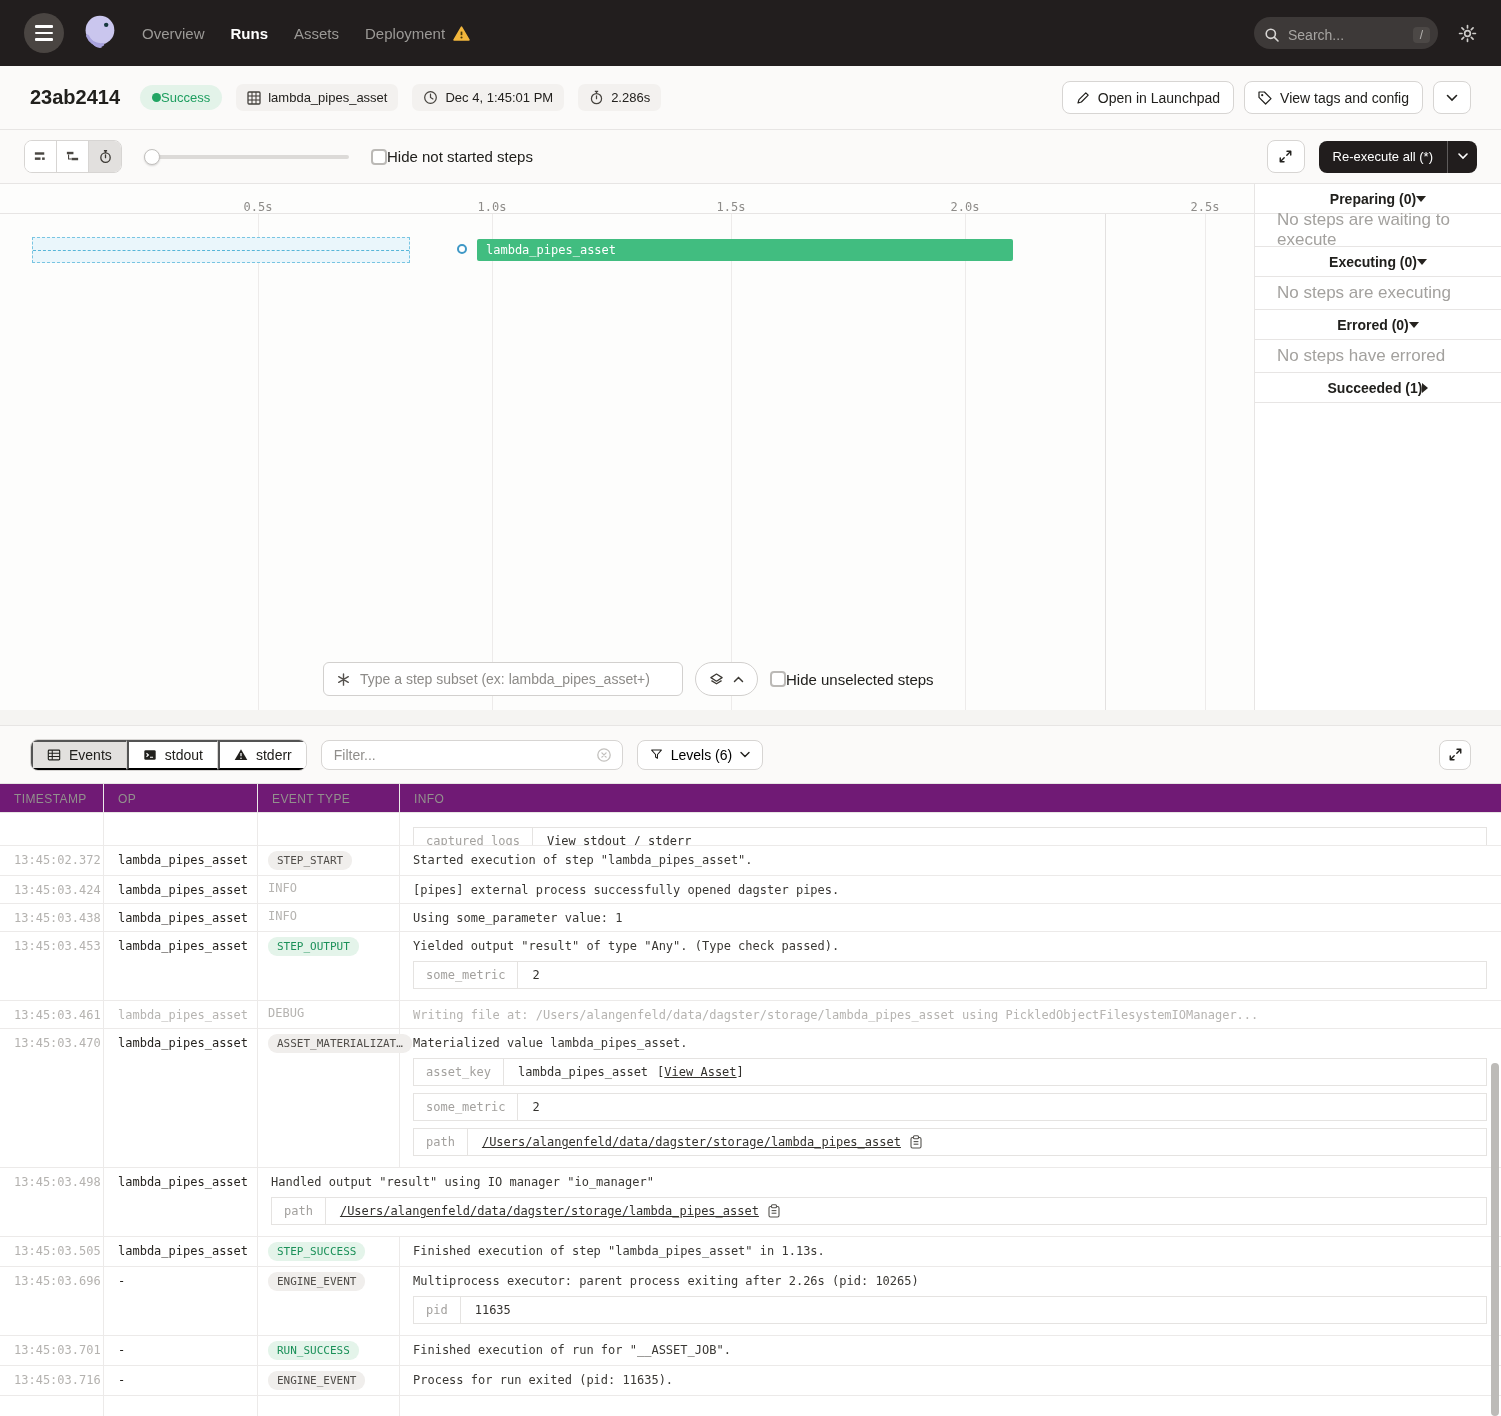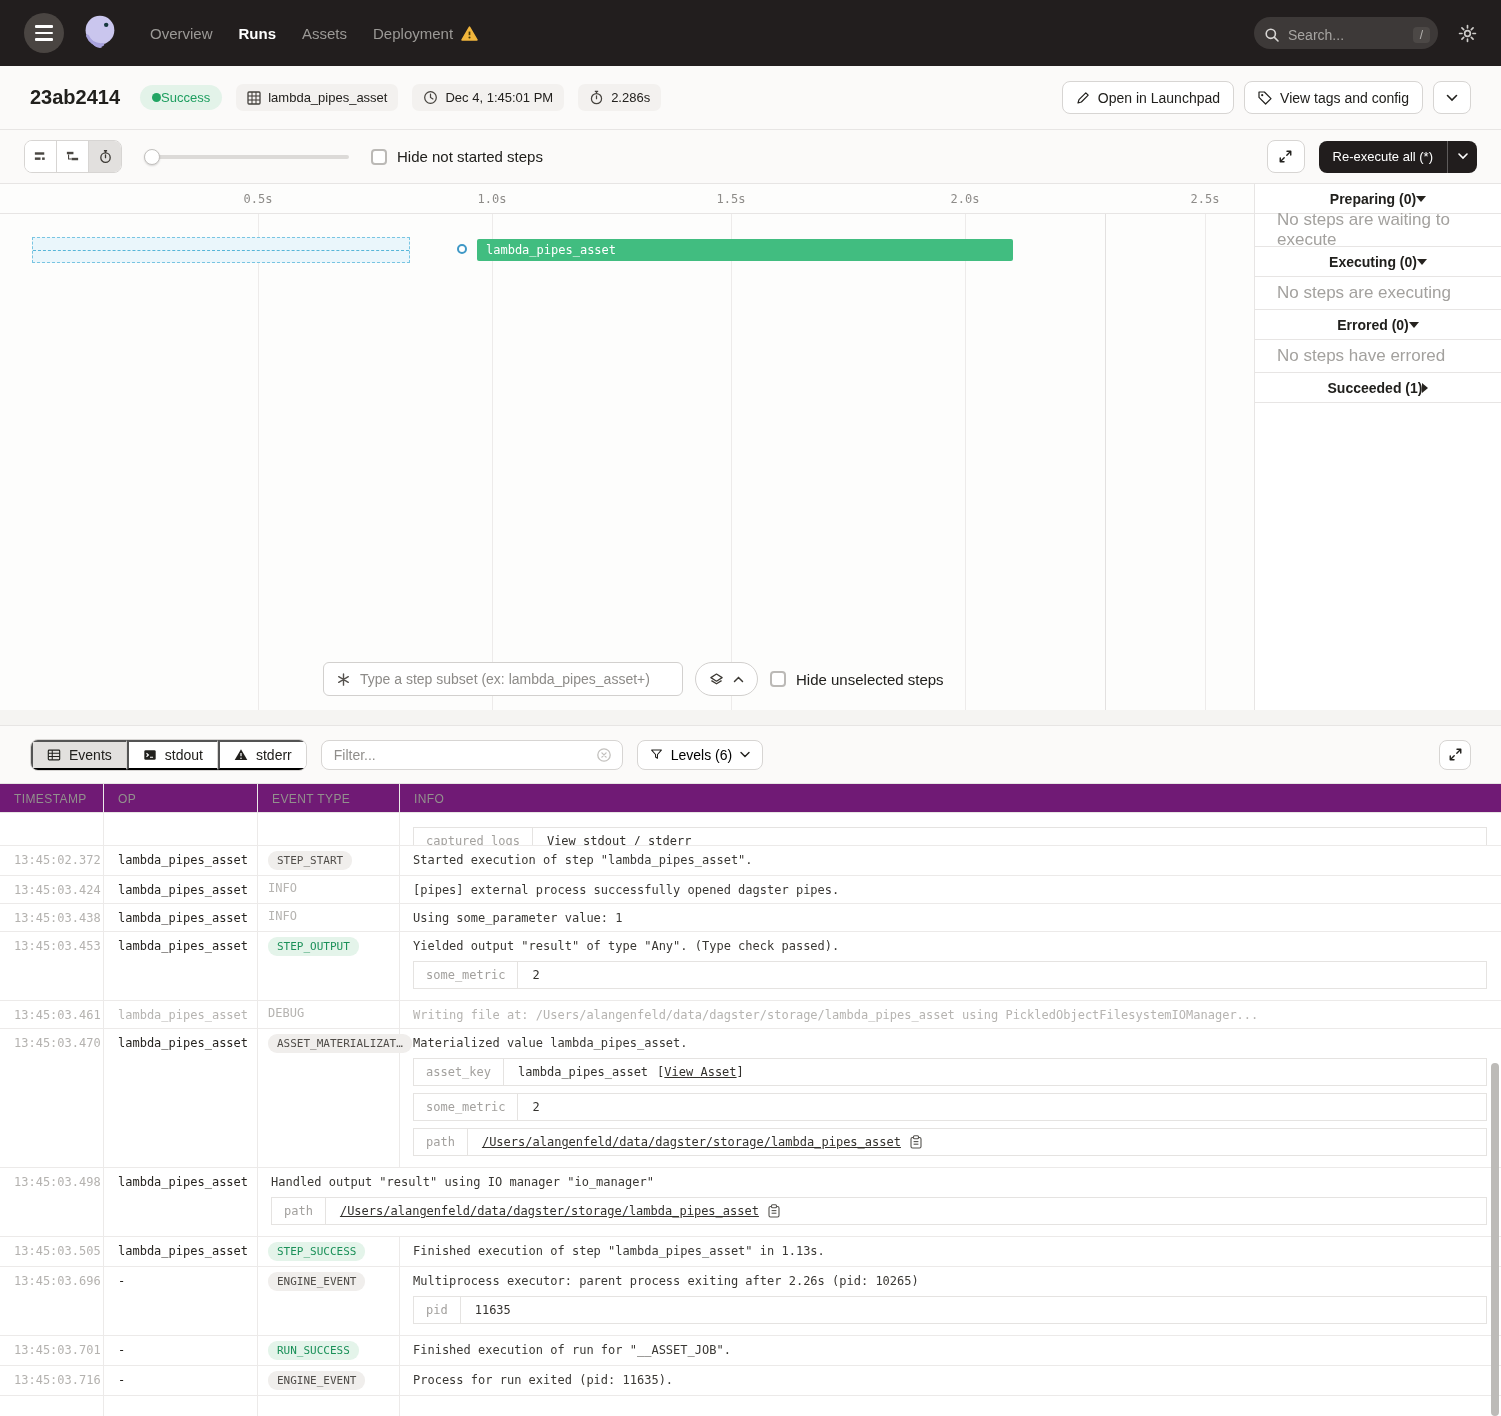--- a/index.html
+++ b/index.html
@@ -4,21 +4,21 @@
 <style>
   *{margin:0;padding:0;box-sizing:border-box}
   html,body{width:1501px;height:1416px}
   body{font-family:"Liberation Sans",sans-serif;background:#fbfaf9;color:#21201d;overflow:hidden}
   svg{display:block}
 
   
   .navbar{height:66px;background:#221e1e;display:flex;align-items:center;padding:0 24px;gap:12px}
   .nav-menu{width:40px;height:40px;border-radius:50%;background:#4a4542;border:none;display:flex;flex-direction:column;justify-content:center;align-items:center;gap:4px;cursor:pointer}
   .hbar{width:18px;height:2.5px;background:#fff;border-radius:1px}
-  .nav-links{display:flex;gap:26px;margin-left:16px}
+  .nav-links{display:flex;gap:26px;margin-left:8px}
   .nav-link{font-size:15px;color:#9b9996;text-decoration:none;display:flex;gap:8px;align-items:center;cursor:pointer}
   .nav-link.active{color:#fff;font-weight:700}
   .nav-right{margin-left:auto;display:flex;align-items:center;gap:20px}
   .searchbox{width:184px;height:32px;background:#3d3938;border-radius:16px;display:flex;align-items:center;padding:4px 8px 0 10px;gap:8px;cursor:text}
   .search-ph{color:#a7a5a2;font-size:14px;flex:1}
   .kbd{background:#4c4846;color:#b5b3b0;font-size:12px;padding:1px 7px;border-radius:4px}
 
   
   .runheader{height:64px;background:#fbfaf9;border-bottom:1px solid #e7e5e4;display:flex;align-items:center;padding:0 30px;gap:14px}
   .runtitle{font-size:20px;font-weight:700;margin-right:6px}
@@ -31,33 +31,33 @@
 
   
   .toolbar{height:54px;display:flex;align-items:center;padding:0 24px;gap:22px;border-bottom:1px solid #e7e5e4;background:#fbfaf9}
   .segmented{display:flex;border:1px solid #d7d5d3;border-radius:8px;background:#fff;overflow:hidden}
   .segbtn{width:32px;height:31px;display:flex;align-items:center;justify-content:center;border:none;background:#fff;border-right:1px solid #d7d5d3;cursor:pointer}
   .segbtn:last-child{border-right:none}
   .segbtn.active{background:#e2e0de}
   .slider{width:205px;height:16px;position:relative;cursor:pointer}
   .slider-track{position:absolute;left:0;right:0;top:6px;height:4px;border-radius:2px;background:#dcdad8}
   .slider-knob{position:absolute;left:0;top:0;width:16px;height:16px;border-radius:50%;background:#fff;border:1px solid #c2c0be;box-shadow:0 1px 2px rgba(0,0,0,.15)}
-  .cbrow{display:flex;align-items:center;gap:10px;cursor:pointer}
+  .cbrow{display:flex;align-items:center;cursor:pointer}
   .checkbox{width:16px;height:16px;border:2px solid #bbb9b6;border-radius:4px;background:#fff;flex:none}
   .cb-label{font-size:15px;color:#21201d}
   .toolbar-right{margin-left:auto;display:flex;gap:14px;align-items:center}
   .btn-dark{display:flex;align-items:stretch;background:#211d1d;color:#fff;border-radius:8px;height:32px;font-size:13px;border:none;cursor:pointer;overflow:hidden}
   .btn-dark .main{padding:0 14px;display:flex;align-items:center}
   .btn-dark .split{width:30px;border-left:1px solid rgba(255,255,255,.28);display:flex;align-items:center;justify-content:center}
 
   
   .gantt{height:526px;display:flex;background:#fdfdfc;position:relative}
   .chart{flex:1;position:relative;border-right:1px solid #e7e5e4;overflow:hidden}
   .axis{height:30px;border-bottom:1px solid #e7e5e4;position:relative}
-  .tick{position:absolute;top:8px;font:12px "DejaVu Sans Mono",monospace;color:#8d8b88;transform:translateX(-50%)}
+  .tick{position:absolute;top:16px;font:12px "DejaVu Sans Mono",monospace;color:#8d8b88;transform:translateX(-50%)}
   .gridline{position:absolute;top:30px;bottom:0;width:1px;background:#edebea}
   .waitbox{position:absolute;left:32px;top:53px;width:378px;height:26px;background:#eaf6fb;border:1px dashed #79c5e2}
   .waitline{position:absolute;left:0;right:0;top:50%;border-top:1px dashed #57b6d8}
   .marker{position:absolute;left:457px;top:60px;width:10px;height:10px;border:2px solid #3e98c6;border-radius:50%;background:#fff}
   .gbar{position:absolute;left:477px;top:55px;width:536px;height:22px;background:#41bd80;border-radius:2px;color:#fff;font:12px "DejaVu Sans Mono",monospace;display:flex;align-items:center;padding:0 9px;cursor:pointer}
   .gcontrols{position:absolute;left:323px;bottom:14px;display:flex;gap:12px;align-items:center}
   .subset-input{width:360px;height:34px;border:1px solid #d2d0ce;border-radius:6px;background:#fff;display:flex;align-items:center;padding:0 12px;gap:9px;cursor:text}
   .subset-ph{color:#8d8b88;font-size:14px;white-space:nowrap}
   .layers-btn{height:34px;border:1px solid #d2d0ce;border-radius:17px;background:#fff;display:flex;align-items:center;padding:0 13px;gap:9px;cursor:pointer}
 

